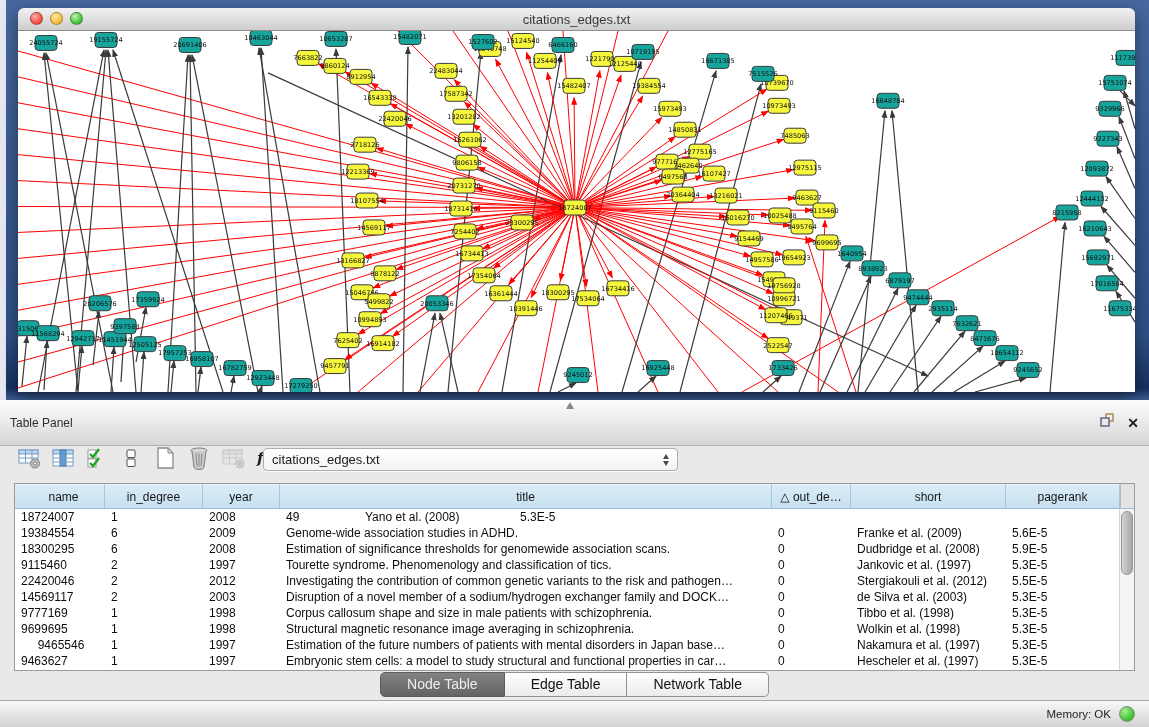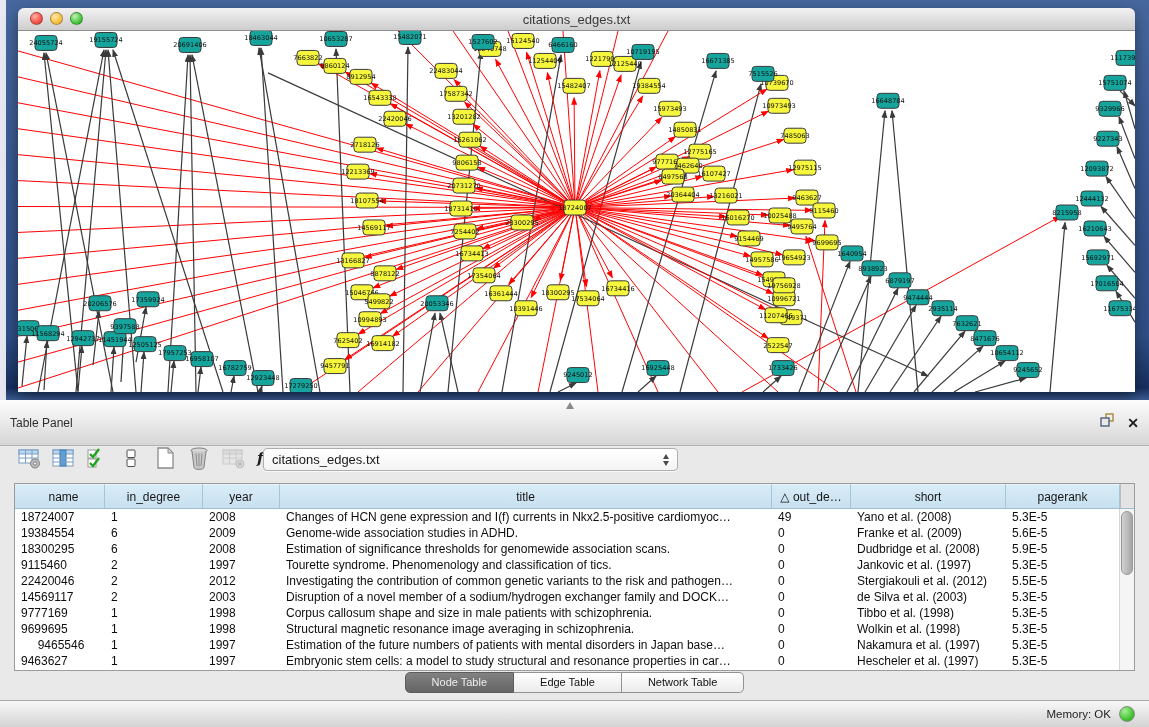--- a/index.html
+++ b/index.html
@@ -56,21 +56,21 @@
   .th-spacer{flex:1;background:#e3e3e3;border-left:1px solid #bcbcbc}
   .tbody{flex:1;position:relative;overflow:hidden}
   .tr{display:flex;height:16px;align-items:center}
   .td{box-sizing:border-box;padding:0 4px 0 6px;font-size:12px;color:#0d0d0d;
     overflow:hidden;white-space:nowrap;flex:none}
   .vscroll{position:absolute;right:0;top:0;bottom:0;width:14px;background:#f5f5f5;border-left:1px solid #d6d6d6}
   .vthumb{position:absolute;left:1px;top:2px;width:10px;height:62px;border-radius:6px;
     background:linear-gradient(90deg,#d2d2d2,#a6a6a6);border:1px solid #979797}
 
   .tabs-bar{position:absolute;left:0;top:272px;width:100%;display:flex;justify-content:center}
-  .seg{font-size:11px;padding:3px 26px 4px;background:linear-gradient(#ffffff,#ebebeb);
+  .seg{font-size:14px;padding:3px 26px 4px;background:linear-gradient(#ffffff,#ebebeb);
     border:1px solid #929292;border-left:none;color:#111}
   .seg:first-child{border-left:1px solid #929292;border-radius:5px 0 0 5px}
   .seg:last-child{border-radius:0 5px 5px 0}
   .seg.sel{background:linear-gradient(#828282,#646464);color:#ededed;border-color:#5d5d5d}
 
   .status-bar{position:absolute;left:0;top:700px;width:1149px;height:27px;box-sizing:border-box;
     background:linear-gradient(#f8f8f8,#d3d3d3);border-top:1px solid #a8a8a8;
     display:flex;align-items:center;justify-content:flex-end;padding:0 14px;gap:8px}
   .mem-label{font-size:11.5px;color:#1f1f1f}
   .mem-dot{width:14px;height:14px;border-radius:50%;
@@ -832,21 +832,20 @@
         <div class="th" style="width: 79px;">△ out_de…</div>
         <div class="th" style="width: 155px;">short</div>
         <div class="th" style="width: 114px;">pagerank</div>
         <div class="th-spacer"></div>
       </div>
     <div class="tbody">
       <div class="tr">
           <div class="td" style="width: 90px;">18724007</div>
           <div class="td" style="width: 98px;">1</div>
           <div class="td" style="width: 77px;">2008</div>
-          <div class="td" style="width: 492px;">Changes of HCN gene expression and I(f) currents in Nkx2.5-positive cardiomyoc…</div>
           <div class="td" style="width: 79px;">49</div>
           <div class="td" style="width: 155px;">Yano et al. (2008)</div>
           <div class="td" style="width: 114px;">5.3E-5</div>
         </div>
         <div class="tr">
           <div class="td" style="width: 90px;">19384554</div>
           <div class="td" style="width: 98px;">6</div>
           <div class="td" style="width: 77px;">2009</div>
           <div class="td" style="width: 492px;">Genome-wide association studies in ADHD.</div>
           <div class="td" style="width: 79px;">0</div>
@@ -913,21 +912,21 @@
           <div class="td" style="width: 77px;">1997</div>
           <div class="td" style="width: 492px;">Estimation of the future numbers of patients with mental disorders in Japan base…</div>
           <div class="td" style="width: 79px;">0</div>
           <div class="td" style="width: 155px;">Nakamura et al. (1997)</div>
           <div class="td" style="width: 114px;">5.3E-5</div>
         </div>
         <div class="tr">
           <div class="td" style="width: 90px;">9463627</div>
           <div class="td" style="width: 98px;">1</div>
           <div class="td" style="width: 77px;">1997</div>
-          <div class="td" style="width: 492px;">Embryonic stem cells: a model to study structural and resonance properties in car…</div>
+          <div class="td" style="width: 492px;">Embryonic stem cells: a model to study structural and functional properties in car…</div>
           <div class="td" style="width: 79px;">0</div>
           <div class="td" style="width: 155px;">Hescheler et al. (1997)</div>
           <div class="td" style="width: 114px;">5.3E-5</div>
         </div>
         <div class="vscroll">
         <div class="vthumb"></div>
       </div>
     </div>
   </div>
 

